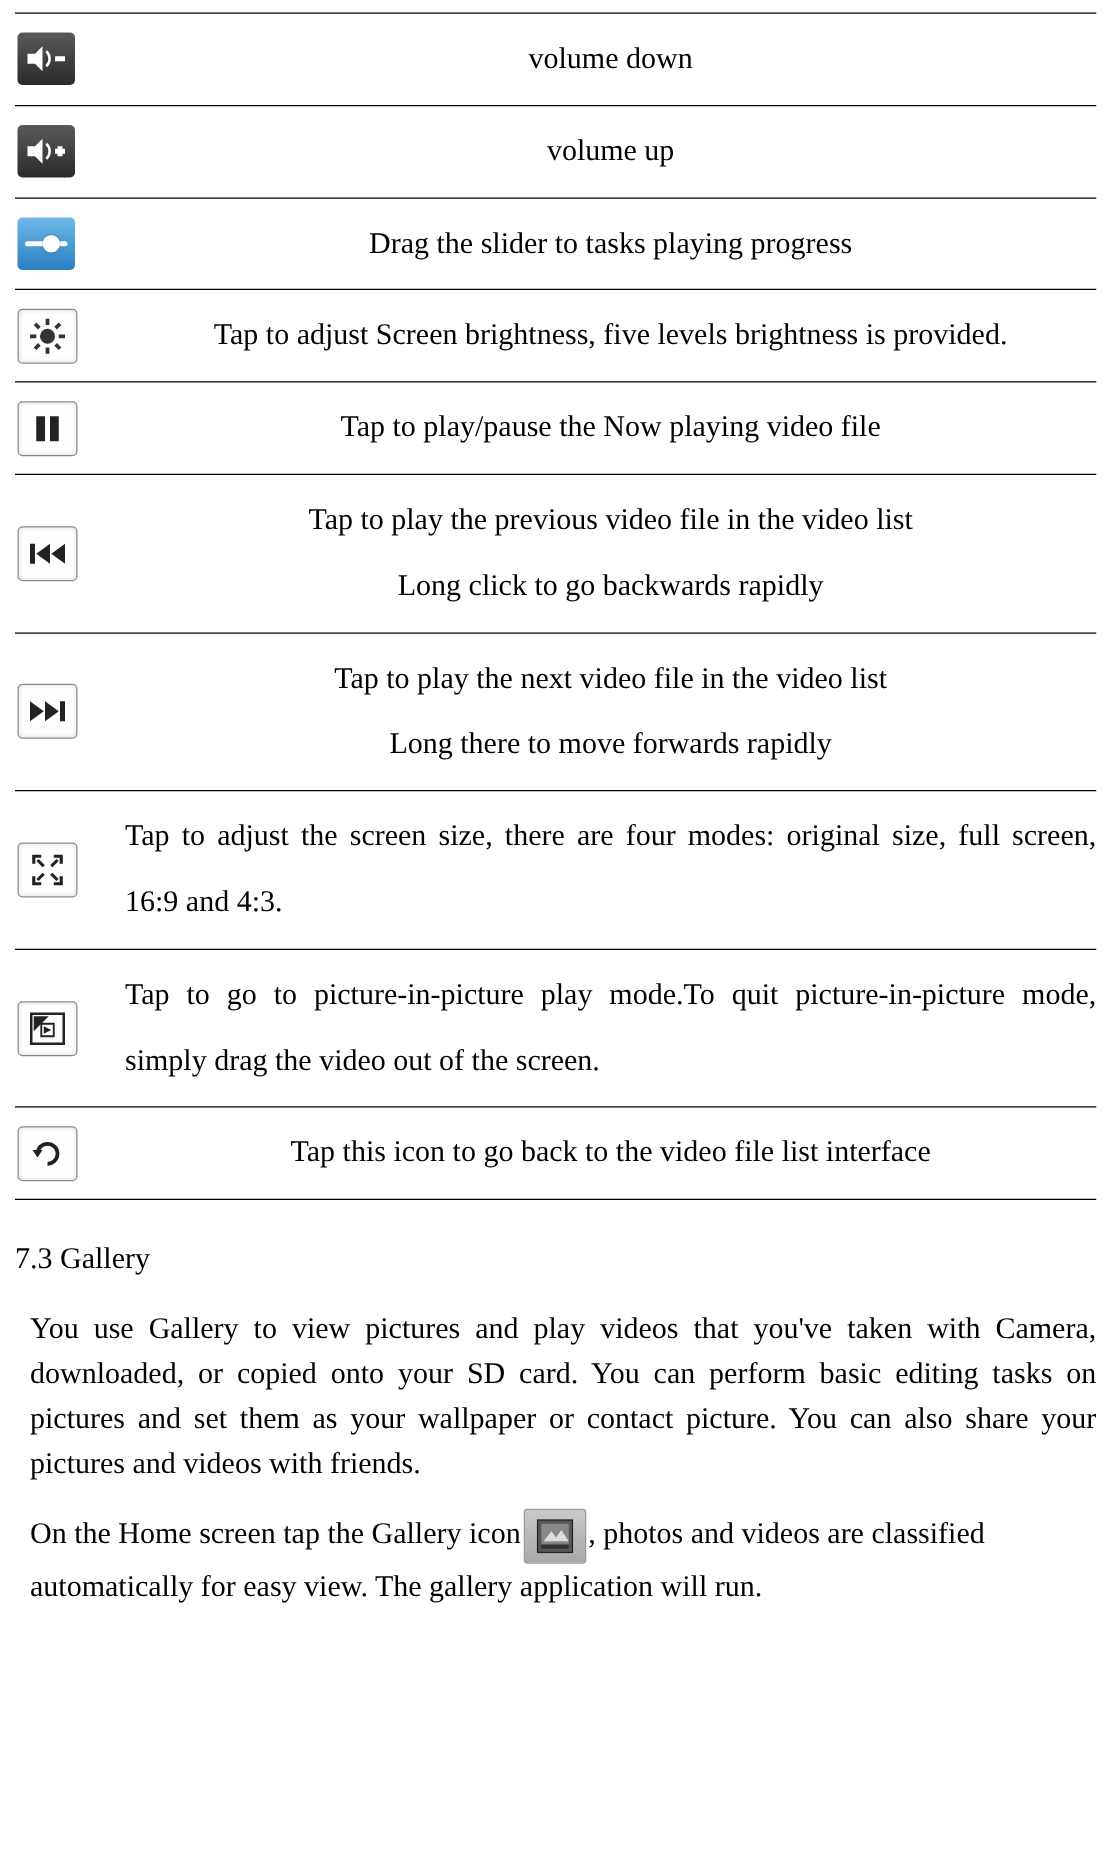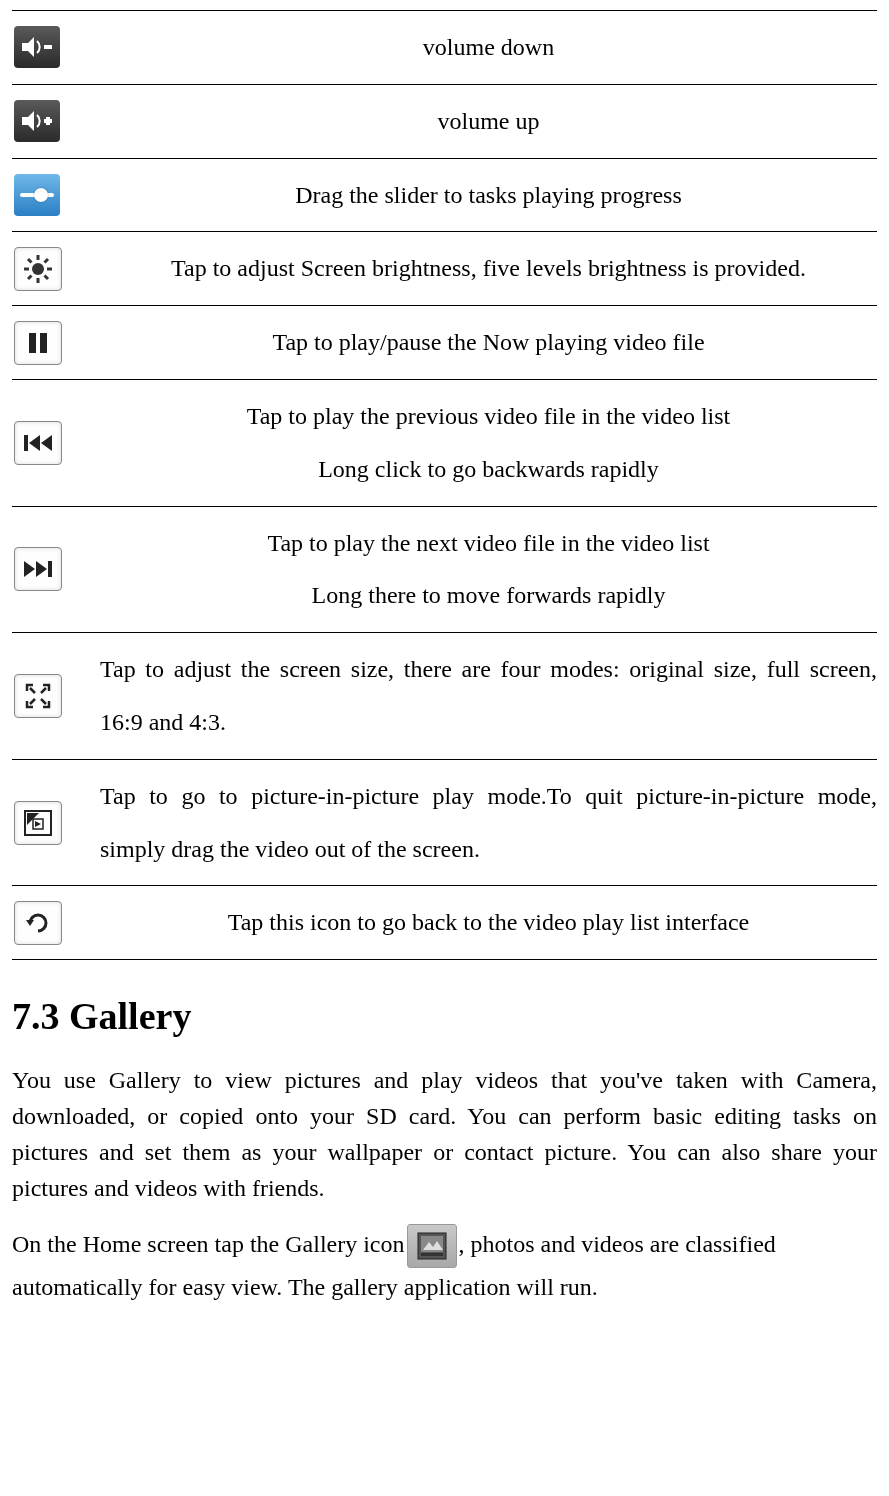--- a/index.html
+++ b/index.html
@@ -40,27 +40,27 @@
     justify-content: center;
     width: 46px;
     height: 42px;
     background: #fefefe;
     border: 1px solid #888;
     border-radius: 4px;
     box-shadow: inset 0 0 4px rgba(0,0,0,0.15);
     position: relative;
   }
   .section-heading {
-    font-size: 38px;
-    font-weight: bold;
+    font-size: 24px;
+    font-weight: normal;
     margin: 34px 0 24px 0;
   }
   .para {
     line-height: 1.5;
-    margin: 0 0 8px 0;
+    margin: 0 0 8px 12px;
     font-size: 24px;
   }
   .para.justify {
     text-align: justify;
   }
   .inline-icon {
     display: inline-flex;
     vertical-align: middle;
     width: 48px;
     height: 42px;
@@ -206,21 +206,21 @@
         </td>
       </tr>
       <tr>
         <td class="icon-cell"><div class="icon-box">
             <svg width="28" height="28" viewBox="0 0 28 28">
               <path d="M 6 14 A 8 8 0 1 1 14 22" fill="none" stroke="#222" stroke-width="3"></path>
               <polygon points="2,11 10,11 6,17" fill="#222"></polygon>
             </svg>
           </div></td>
         <td class="desc-cell">
-          <div>Tap this icon to go back to the video play list interface</div>
+          <div>Tap this icon to go back to the video file list interface</div>
         </td>
       </tr>
     </tbody>
 </table>
 
 <div class="section-heading">7.3 Gallery</div>
 
 <p class="para justify">You use Gallery to view pictures and play videos that you've taken with Camera, downloaded, or copied onto your SD card. You can perform basic editing tasks on pictures and set them as your wallpaper or contact picture. You can also share your pictures and videos with friends.</p>
 
 <p class="para" style="line-height:1.6; margin-top:18px;">

